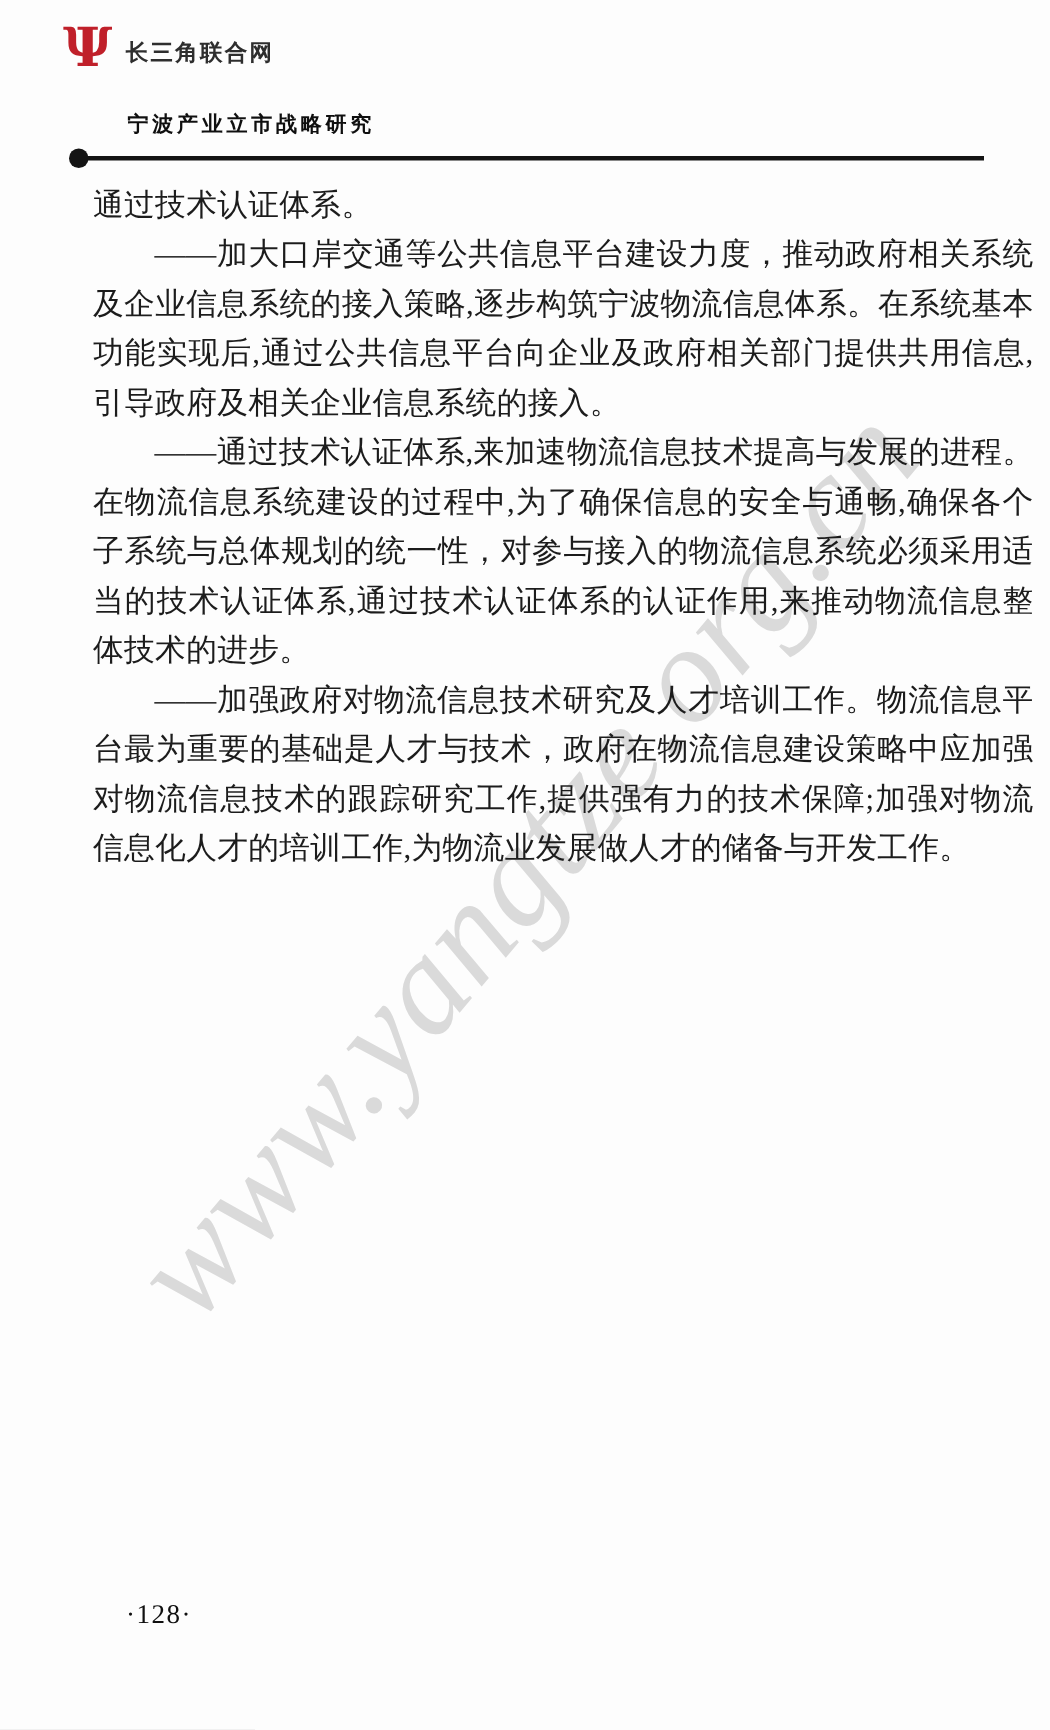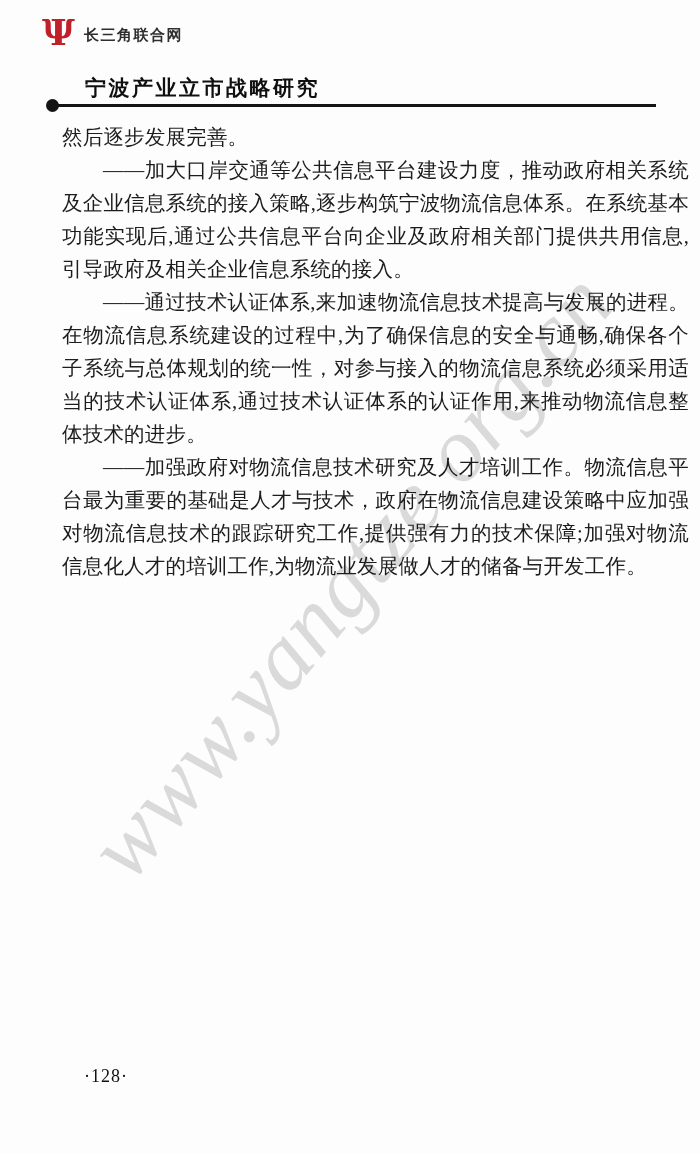--- a/index.html
+++ b/index.html
@@ -24,21 +24,21 @@
     font-family:"Liberation Sans","DejaVu Sans",sans-serif;
     font-size:15px; font-weight:bold; color:#2e2e2e; letter-spacing:1.5px;
     padding-top:6px;
     text-align:right;
   }
 
   
   .section-title {
     position:absolute; left:85px; top:74px;
     font-family:"Liberation Sans","DejaVu Sans",sans-serif;
-    font-size:21px; font-weight:bold; color:#0f0f0f; letter-spacing:2.5px;
+    font-size:14px; font-weight:bold; color:#0f0f0f; letter-spacing:2.5px;
     white-space:nowrap;
   }
   .title-rule { position:absolute; left:47px; top:104px; width:609px; height:2.5px; background:#141414; }
   .rule-dot  { position:absolute; left:46px; top:99px;  width:13px; height:13px; border-radius:50%; background:#141414; }
 
   
   .watermark {
     position:absolute; left:350px; top:575px;
     transform:translate(-50%,-50%) rotate(-50deg);
     font-family:"Liberation Serif","DejaVu Serif",serif;
@@ -83,21 +83,21 @@
   <div class="brand">
     <span class="brand-icon">Ψ</span>
     <span class="brand-name">长三角联合网</span>
   </div>
 
   <div class="section-title">宁波产业立市战略研究</div>
   <div class="rule-dot"></div>
   <div class="title-rule"></div>
 
   <div class="body-text">
-    <p class="">然后逐步发展完善。</p>
+    <p class="">通过技术认证体系。</p>
     <p class="ind">——加大口岸交通等公共信息平台建设力度，推动政府相关系统及企业信息系统的接入策略,逐步构筑宁波物流信息体系。在系统基本功能实现后,通过公共信息平台向企业及政府相关部门提供共用信息,引导政府及相关企业信息系统的接入。</p>
     <p class="ind">——通过技术认证体系,来加速物流信息技术提高与发展的进程。在物流信息系统建设的过程中,为了确保信息的安全与通畅,确保各个子系统与总体规划的统一性，对参与接入的物流信息系统必须采用适当的技术认证体系,通过技术认证体系的认证作用,来推动物流信息整体技术的进步。</p>
     <p class="ind">——加强政府对物流信息技术研究及人才培训工作。物流信息平台最为重要的基础是人才与技术，政府在物流信息建设策略中应加强对物流信息技术的跟踪研究工作,提供强有力的技术保障;加强对物流信息化人才的培训工作,为物流业发展做人才的储备与开发工作。</p>
   </div>
 
   <div class="page-number">·128·</div>
 
 </div>
 
 </body></html>

